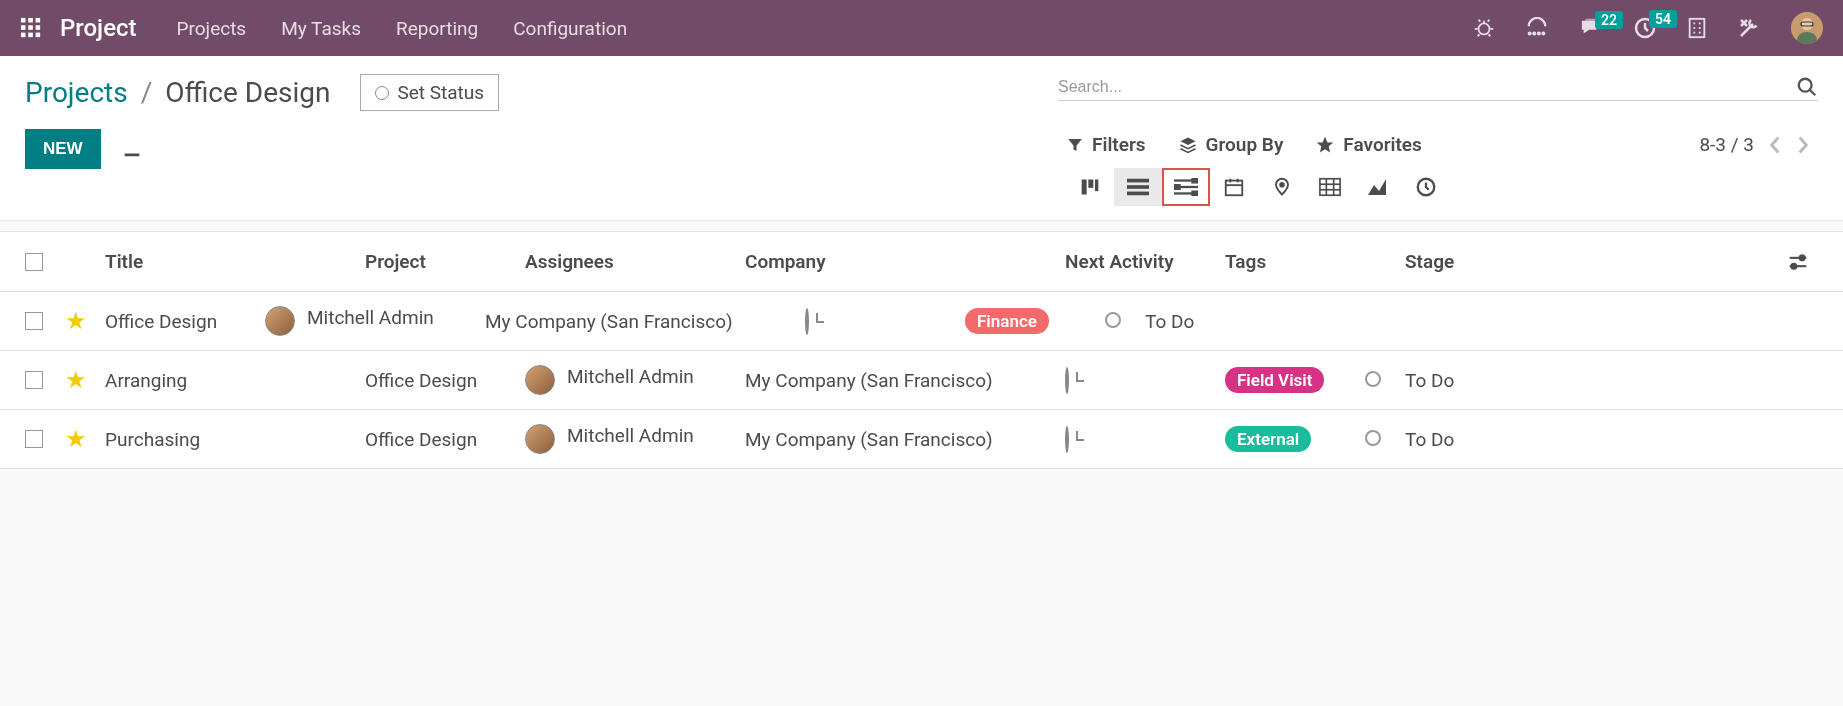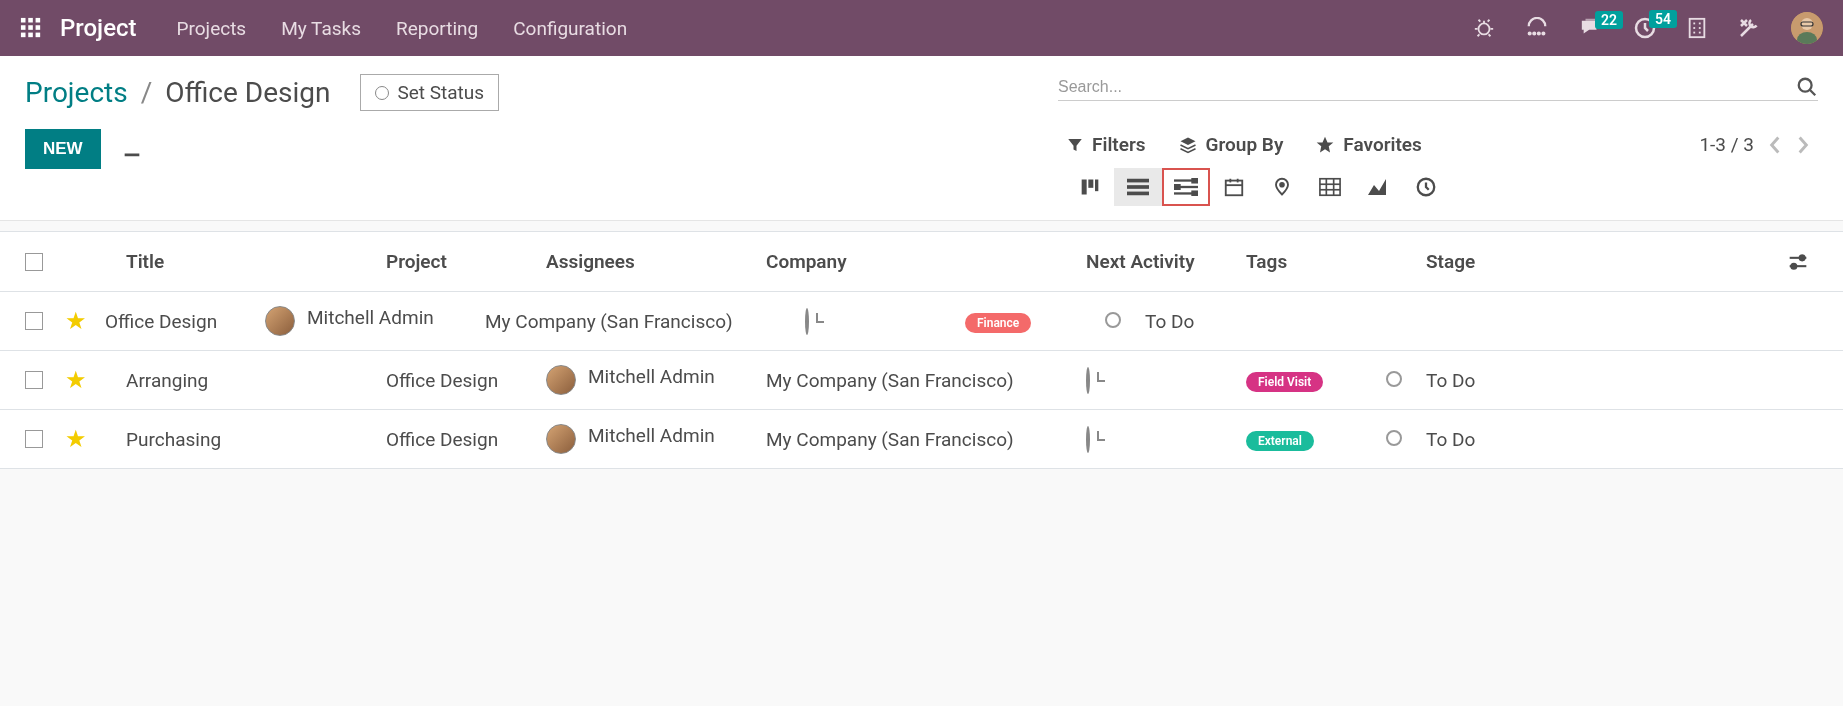--- a/index.html
+++ b/index.html
@@ -45,38 +45,38 @@
 
 .view-switcher { display: flex; align-items: center; gap: 0; padding: 8px 8px 0; }
 .view-btn { width: 48px; height: 38px; display: flex; align-items: center; justify-content: center; cursor: pointer; color: #4c4c4c; border: 1.5px solid transparent; }
 .view-btn.active { background: #e9e9e9; }
 .view-btn.highlighted { border: 2px solid #d9534f; }
 
 
 .table-head { background: #fff; border-top: 1px solid #dee2e6; border-bottom: 1px solid #dee2e6; display: flex; align-items: center; padding: 18px 25px; font-size: 19px; font-weight: 600; color: #4c4c4c; margin-top: 10px; }
 .col-check { width: 40px; }
 .col-star { width: 40px; }
-.col-title { width: 260px; margin-left: 21px; }
+.col-title { width: 260px; }
 .col-project { width: 160px; }
 .col-assign { width: 220px; }
 .col-company { width: 320px; }
 .col-activity { width: 160px; }
 .col-tags { width: 140px; }
 .col-stage-st { width: 40px; }
 .col-stage { flex: 1; }
 .col-opts { width: 30px; text-align: right; cursor: pointer; }
 
 .table-row { background: #fff; border-bottom: 1px solid #dee2e6; display: flex; align-items: center; padding: 14px 25px; font-size: 19px; color: #4c4c4c; }
 .checkbox { width: 18px; height: 18px; border: 1.5px solid #999; cursor: pointer; }
 .star { color: #f3cc00; font-size: 24px; cursor: pointer; }
 .assignee { display: flex; gap: 12px; }
 .assignee-avatar { width: 30px; height: 30px; border-radius: 50%; background: linear-gradient(135deg,#d4a373,#8b5e3c); border:1px solid #888; }
 .activity-clock { width: 24px; height: 24px; border: 2.5px solid #888; border-radius: 50%; position: relative; cursor: pointer; }
 .activity-clock::after { content: ''; position: absolute; width: 6px; height: 8px; border-left: 2.5px solid #888; border-bottom: 2.5px solid #888; top: 3px; left: 9px; }
-.tag { display: inline-block; padding: 3px 12px; border-radius: 14px; color: #fff; font-size: 12px; font-weight: 600; }
+.tag { display: inline-block; padding: 3px 12px; border-radius: 14px; color: #fff; font-size: 17px; font-weight: 600; }
 .stage-circle { width: 16px; height: 16px; border: 2px solid #999; border-radius: 50%; display: inline-block; cursor:pointer; }
 
 svg { display: block; }
 </style>
 </head>
 <body>
 
 <div class="navbar">
   <span class="apps-icon">
     <svg width="22" height="22" viewBox="0 0 24 24" fill="#fff">
@@ -206,21 +206,21 @@
           </svg>
         <span>Group By</span>
       </span>
       <span class="filter-btn">
         <svg width="20" height="20" viewBox="0 0 24 24" fill="#4c4c4c">
             <path d="M12 2l3 7h7l-5.5 4.5L18 21l-6-4-6 4 1.5-7.5L2 9h7z"></path>
           </svg>
         <span>Favorites</span>
       </span>
       <div class="pager">
-        <span>1-3 / 3</span>
+        <span>8-3 / 3</span>
         <span class="pager-arrow">
           <svg width="14" height="20" viewBox="0 0 14 24" fill="none" stroke="#bbb" stroke-width="3.5">
               <path d="M11 3L3 12l8 9"></path>
             </svg>
         </span>
         <span class="pager-arrow">
           <svg width="14" height="20" viewBox="0 0 14 24" fill="none" stroke="#bbb" stroke-width="3.5">
               <path d="M3 3l8 9-8 9"></path>
             </svg>
         </span>

